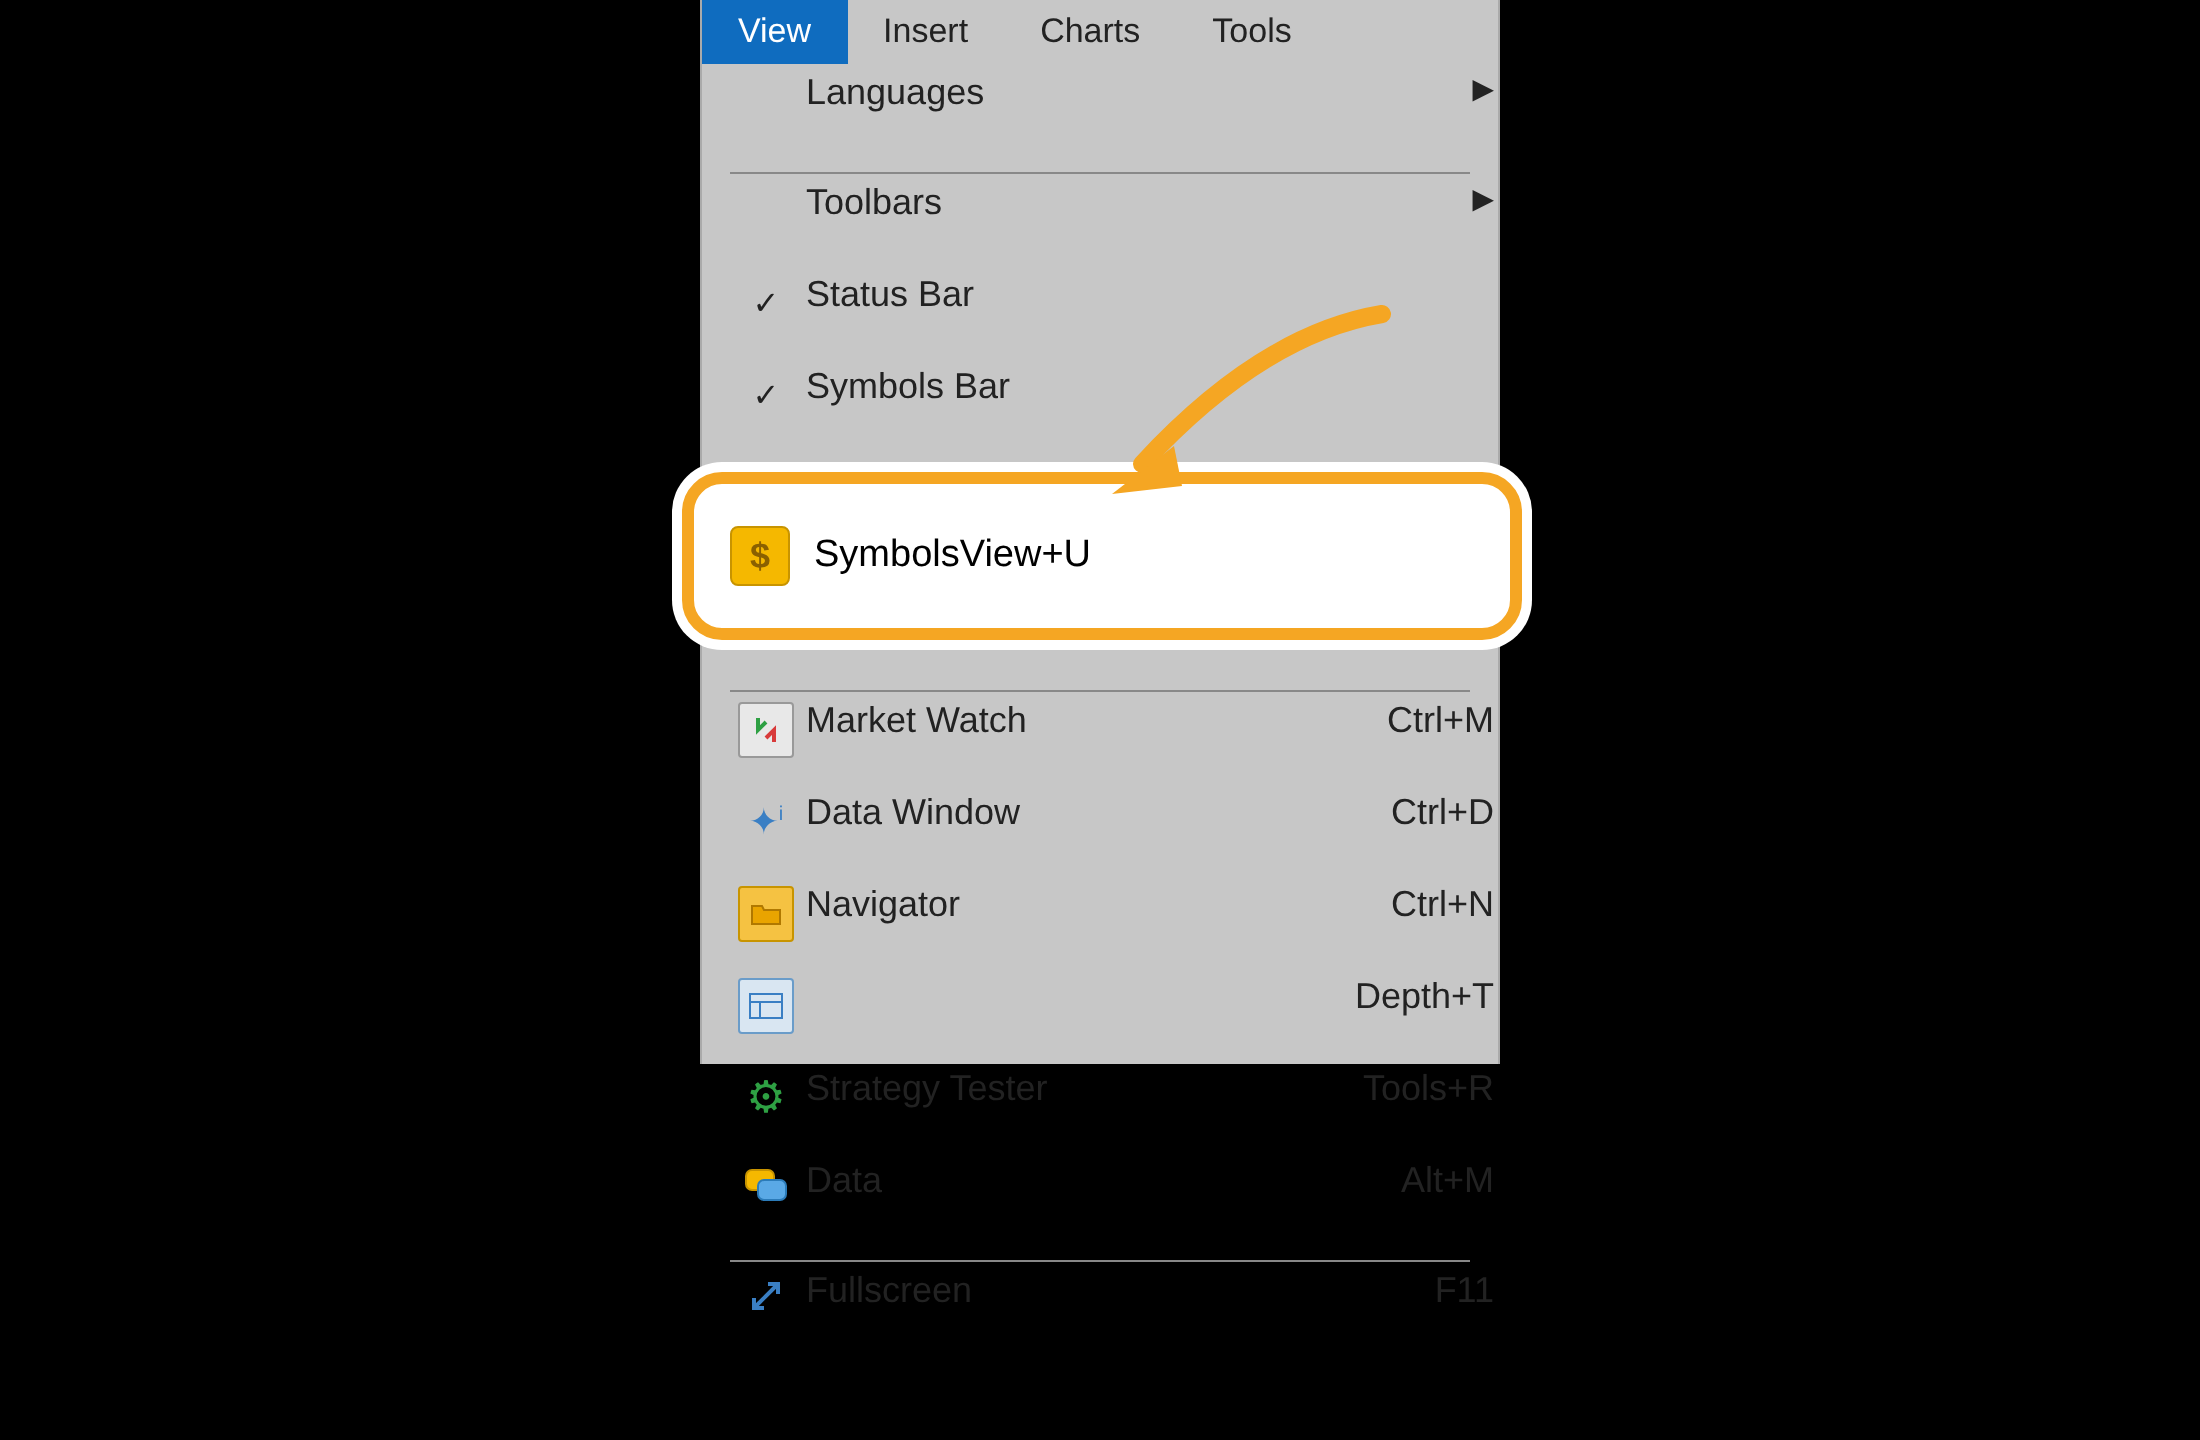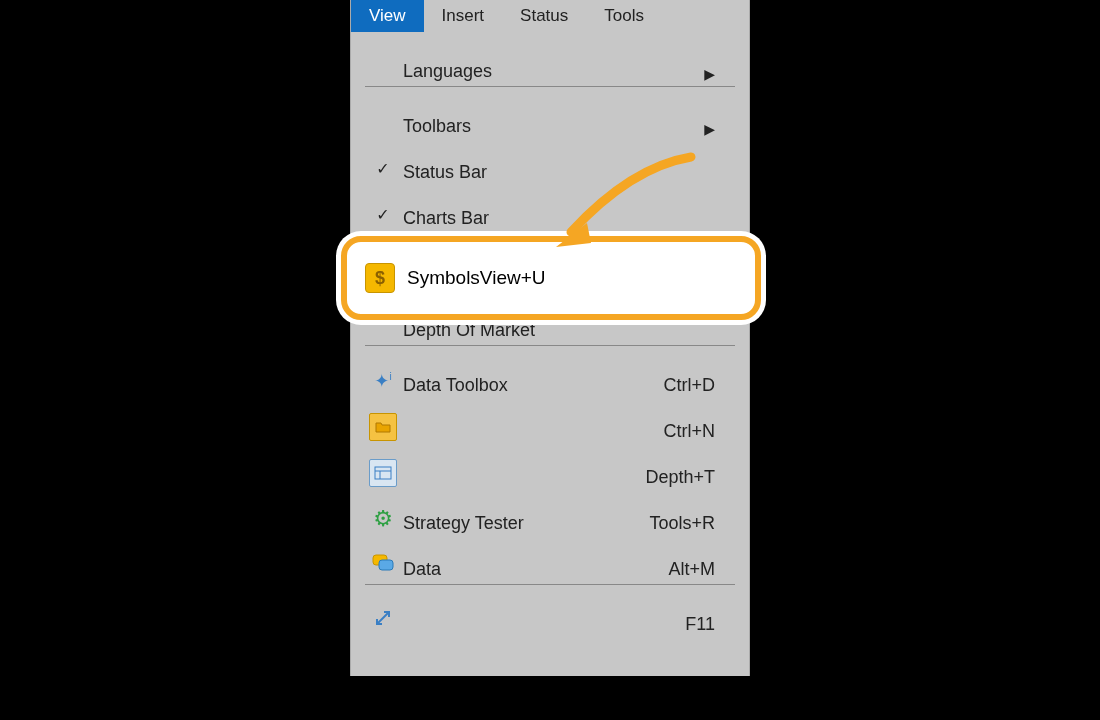--- a/index.html
+++ b/index.html
@@ -9,21 +9,21 @@
     background: #000;
     font-family: "Segoe UI", Arial, sans-serif;
     position: relative;
     overflow: hidden;
   }
   .panel {
     position: absolute;
     left: 350px;
     top: 0;
     width: 400px;
-    height: 676px;
+    height: 532px;
     background: #c7c7c7;
     border-left: 1px solid #aaa;
     border-right: 1px solid #aaa;
   }
   .menubar {
     display: flex;
     align-items: stretch;
     height: 32px;
     background: #c7c7c7;
     font-size: 17px;
@@ -40,24 +40,24 @@
     color: #fff;
   }
   .dropdown {
     background: #c7c7c7;
     padding-top: 4px;
     height: calc(100% - 32px);
     position: relative;
   }
   .row {
     display: flex;
-    align-items: flex-end;
+    align-items: flex-start;
     height: 46px;
     padding-left: 14px;
-    padding-right: 34px;
+    padding-right: 2px;
     font-size: 18px;
     color: #222;
     position: relative;
   }
   .row .icon-slot {
     width: 36px;
     height: 30px;
     display: flex;
     align-items: center;
     justify-content: center;
@@ -139,21 +139,21 @@
 <div class="panel">
 
   <div class="menubar">
     <div class="menu-item active">
         <span>View</span>
       </div>
     <div class="menu-item">
         <span>Insert</span>
       </div>
     <div class="menu-item">
-        <span>Status</span>
+        <span>Charts</span>
       </div>
     <div class="menu-item">
         <span>Tools</span>
       </div>
   </div>
 
   <div class="dropdown">
 
     <div class="row">
       <div class="icon-slot"></div>
@@ -173,21 +173,21 @@
       <div class="icon-slot">
           <span class="check">✓</span>
         </div>
       <div class="label">Status Bar</div>
     </div>
 
     <div class="row">
       <div class="icon-slot">
           <span class="check">✓</span>
         </div>
-      <div class="label">Charts Bar</div>
+      <div class="label">Symbols Bar</div>
     </div>
 
     <div class="highlight-frame" style="left:-10px; top:204px; width:420px; height:84px;">
       <div class="highlight-row">
         <div class="dollar-icon">$</div>
         <div class="label">Symbols</div>
         <div class="shortcut">View+U</div>
       </div>
     </div>
 
@@ -198,37 +198,50 @@
 
     <div style="height:62px;"></div>
 
     <div class="row" style="margin-top:4px;">
       <div class="icon-slot"></div>
       <div class="label">Depth Of Market</div>
     </div>
 
     <div class="separator"></div>
 
+    <div class="row">
+      <div class="icon-slot">
+        <div class="icon-box">
+          <svg width="18" height="18" viewBox="0 0 18 18">
+              <path d="M5 3 L5 9 L9 5" stroke="#2ea043" stroke-width="2" fill="none"></path>
+              <path d="M9 13 L13 9 L13 15" stroke="#d83a3a" stroke-width="2" fill="none"></path>
+            </svg>
+        </div>
+      </div>
+      <div class="label">Market Watch</div>
+      <div class="shortcut">Ctrl+M</div>
+    </div>
 
     <div class="row">
       <div class="icon-slot">
         <span style="color:#3a7fc4;font-size:18px;">✦<sup style="font-size:10px;color:#3a7fc4;">i</sup></span>
       </div>
-      <div class="label">Data Toolbox</div>
+      <div class="label">Data Window</div>
       <div class="shortcut">Ctrl+D</div>
     </div>
 
     <div class="row">
       <div class="icon-slot">
         <div class="icon-box" style="background:#f5c242;border-color:#c89400;">
           <svg width="16" height="12" viewBox="0 0 16 12">
               <path d="M1 2 L6 2 L7 4 L15 4 L15 11 L1 11 Z" fill="#e9a400" stroke="#b07800"></path>
             </svg>
         </div>
       </div>
+      <div class="label">Navigator</div>
       <div class="shortcut">Ctrl+N</div>
     </div>
 
     <div class="row">
       <div class="icon-slot">
         <div class="icon-box" style="background:#d9e6f2;border-color:#6a9cc9;">
           <svg width="18" height="14" viewBox="0 0 18 14">
               <rect x="1" y="1" width="16" height="12" fill="none" stroke="#3a7fc4"></rect>
               <line x1="1" y1="5" x2="17" y2="5" stroke="#3a7fc4"></line>
               <line x1="6" y1="5" x2="6" y2="13" stroke="#3a7fc4"></line>
@@ -264,17 +277,18 @@
     <div class="row">
       <div class="icon-slot">
         <span>
           <svg width="22" height="22" viewBox="0 0 22 22">
               <line x1="5" y1="17" x2="17" y2="5" stroke="#3a7fc4" stroke-width="2"></line>
               <polyline points="12,5 17,5 17,10" fill="none" stroke="#3a7fc4" stroke-width="2"></polyline>
               <polyline points="5,12 5,17 10,17" fill="none" stroke="#3a7fc4" stroke-width="2"></polyline>
             </svg>
         </span>
       </div>
+      <div class="label">Fullscreen</div>
       <div class="shortcut">F11</div>
     </div>
 
   </div>
 </div>
 
 </body></html>

